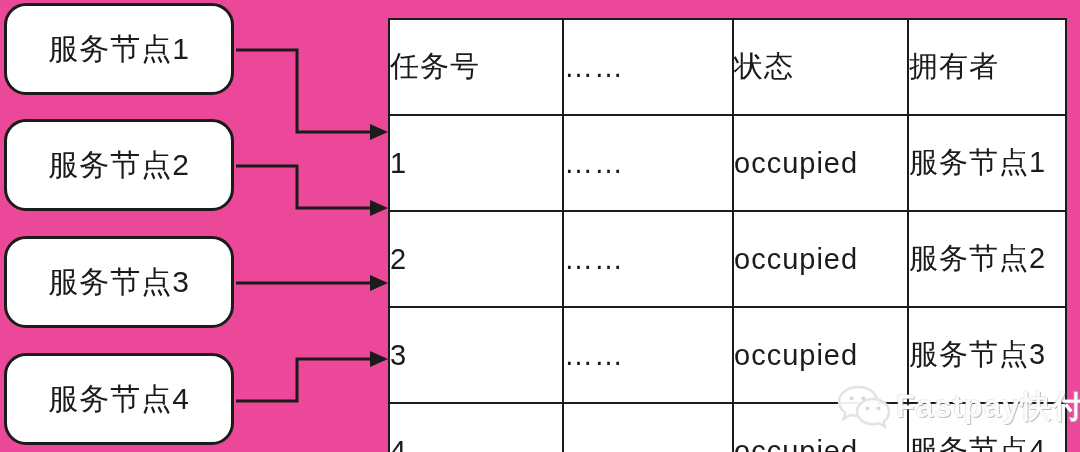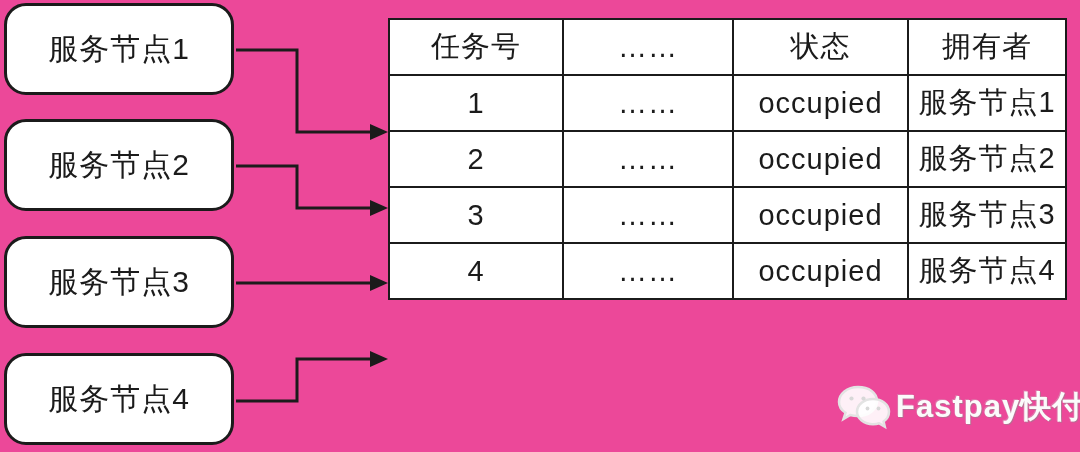--- a/index.html
+++ b/index.html
@@ -47,22 +47,22 @@
   .task-table {
     position: absolute;
     left: 388px;
     top: 18px;
     border-collapse: collapse;
     table-layout: fixed;
     background: #ffffff;
   }
   .task-table th, .task-table td {
     border: 2.5px solid #1b1b1b;
-    height: 56px;
-    text-align: center;
+    height: 96px;
+    text-align: left;
     vertical-align: middle;
     font-size: 29px;
     font-weight: normal;
     padding: 0;
     box-sizing: border-box;
     letter-spacing: 1px;
   }
   .col-task  { width: 174px; }
   .col-dots  { width: 170px; }
   .col-state { width: 175px; }

